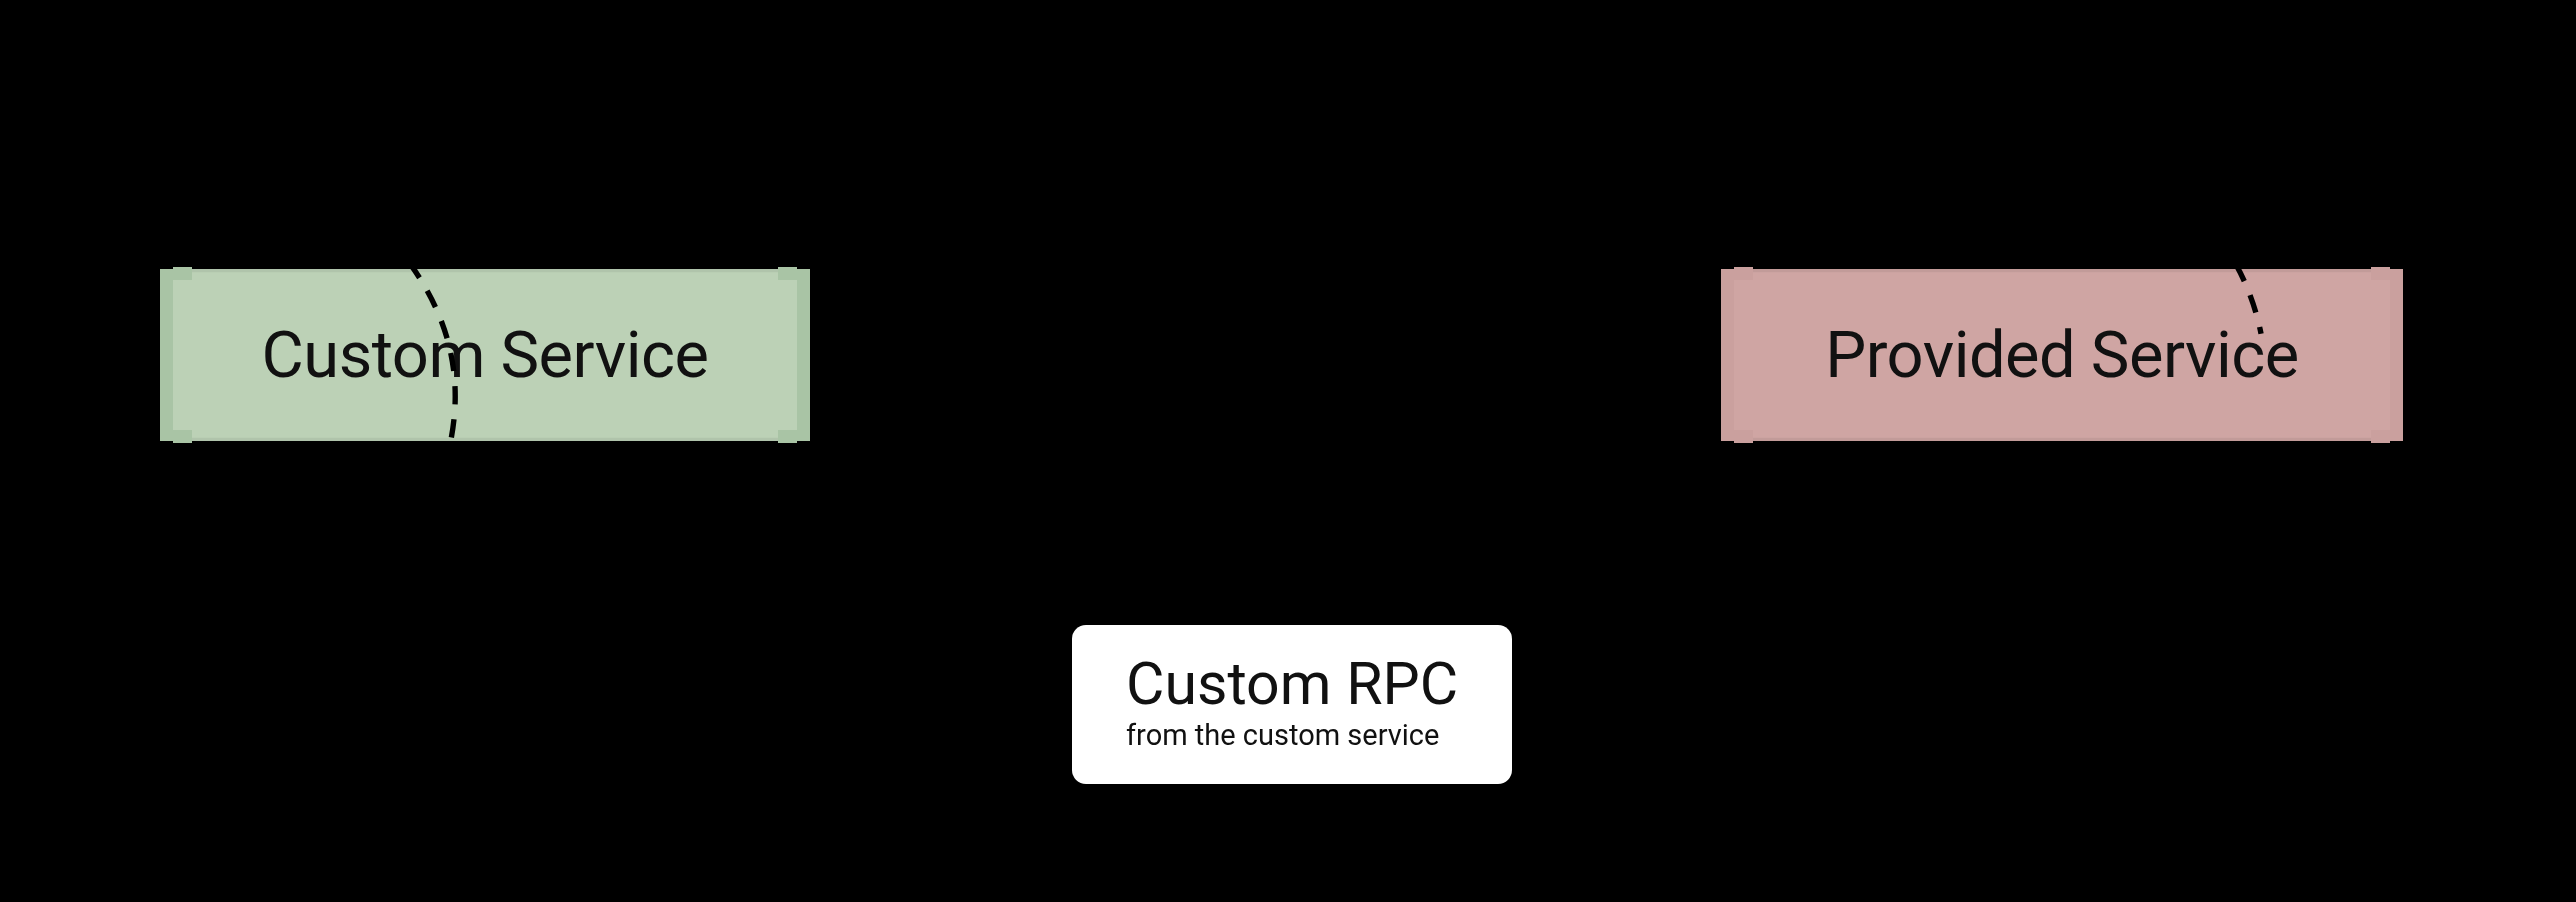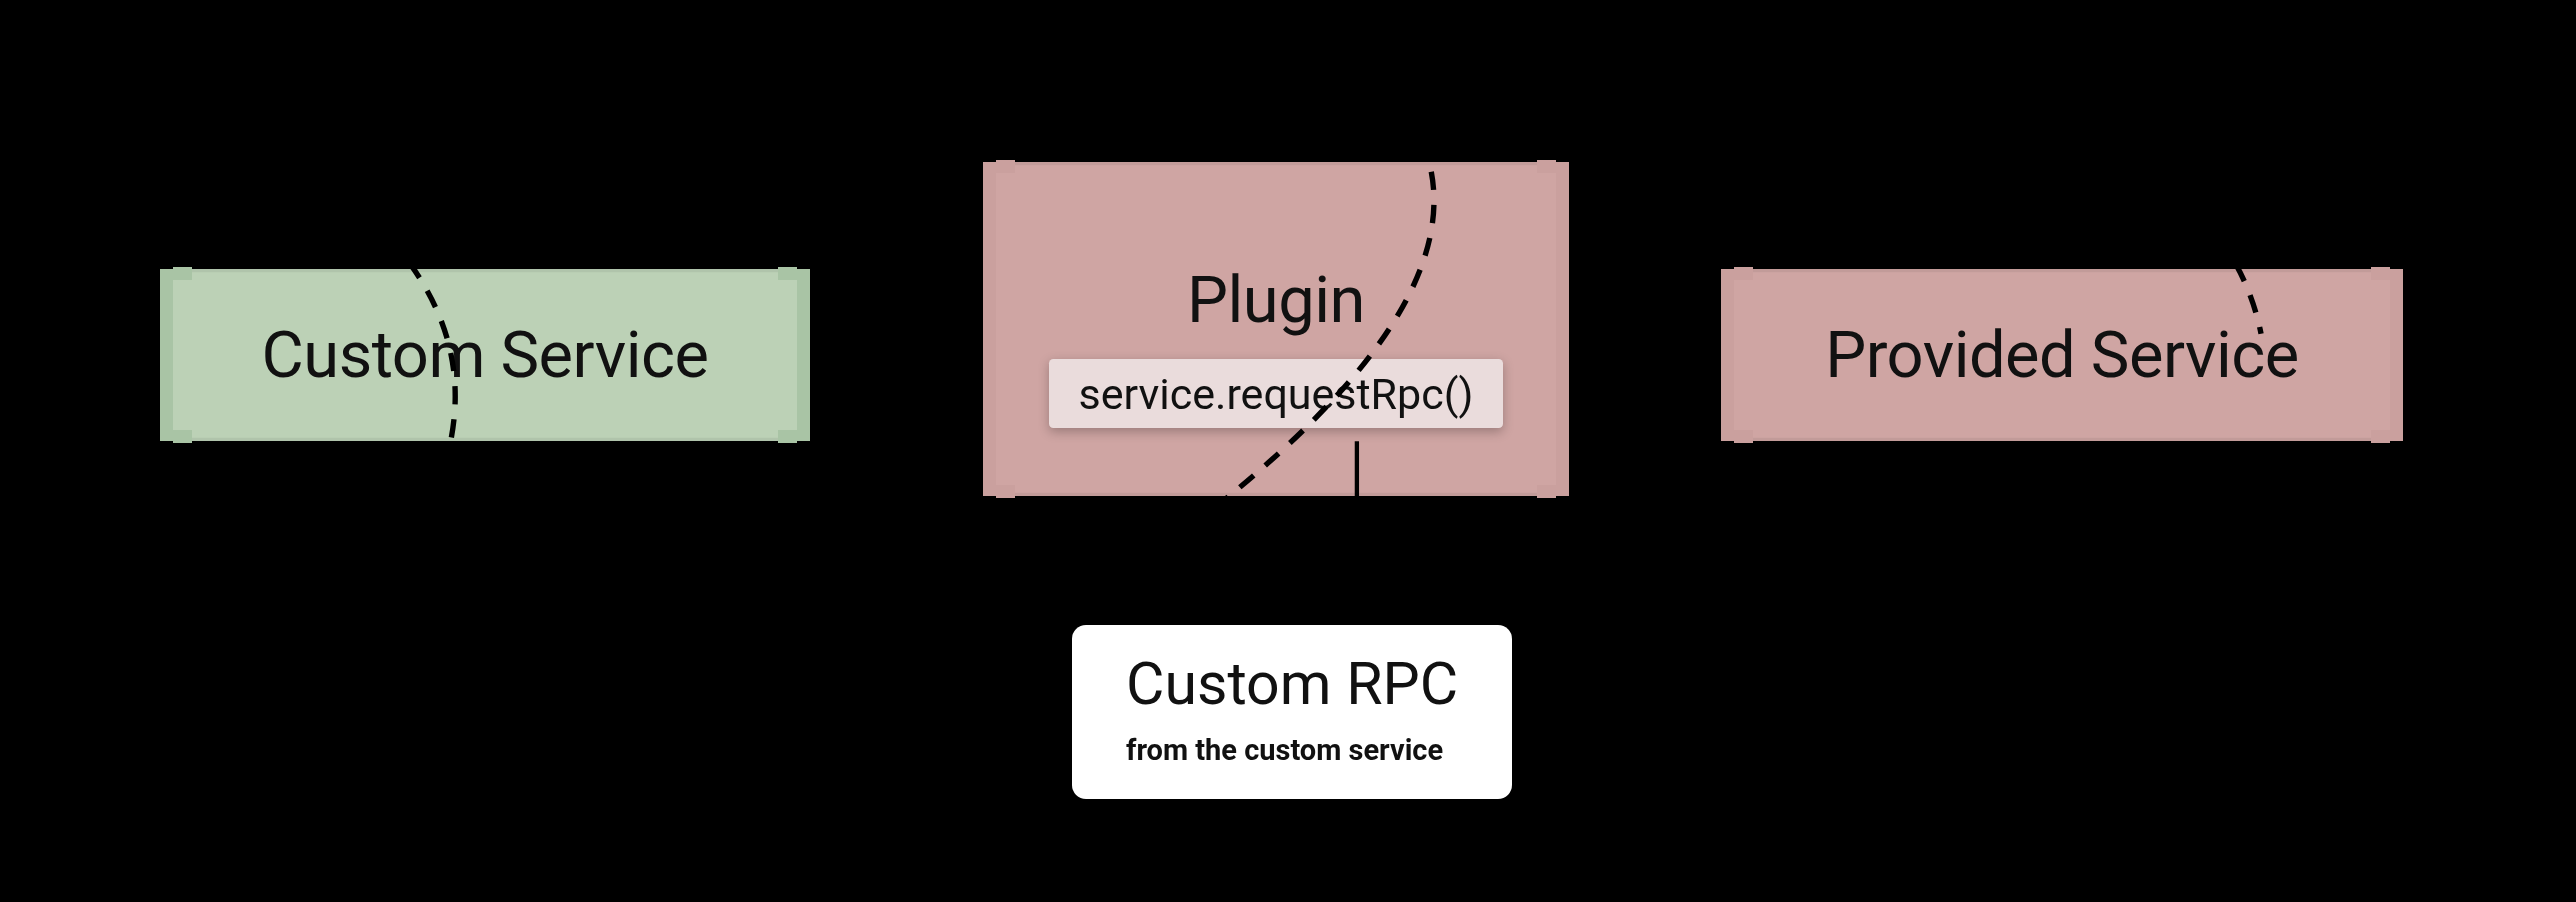--- a/index.html
+++ b/index.html
@@ -83,21 +83,21 @@
 
   
   .callout {
     position: absolute;
     background: #fff;
     border-radius: 14px;
     padding: 27px 54px 32px;
     box-shadow: 0 6.5px 21.5px rgba(0,0,0,0.35);
   }
   .callout-title { font-size: 59px; font-weight: 400; line-height: 1.1; }
-  .callout-sub   { font-size: 29px;  font-weight: 700; margin-top: 16px; }
+  .callout-sub   { font-size: 29px;  font-weight: 400; margin-top: 1px; }
 
   
   .wires {
     position: absolute;
     inset: 0;
     width: 100%;
     height: 100%;
     pointer-events: none;
   }
 </style>
@@ -107,28 +107,20 @@
 <div class="canvas">
 
   <div class="node green" style="left:162px; top:269px; width:646px; height:172px;">
     <div class="bracket bracket-left"></div>
     <div class="bracket bracket-right"></div>
     <div class="node-body">
       <div class="node-title">Custom Service</div>
     </div>
   </div>
 
-  <div class="node rose" style="left:985px; top:162px; width:582px; height:334px;">
-    <div class="bracket bracket-left"></div>
-    <div class="bracket bracket-right"></div>
-    <div class="node-body" style="padding-top:32px;">
-      <div class="node-title">Plugin</div>
-      <div class="inner-pill">service.requestRpc()</div>
-    </div>
-  </div>
 
   <div class="node rose" style="left:1723px; top:269px; width:678px; height:172px;">
     <div class="bracket bracket-left"></div>
     <div class="bracket bracket-right"></div>
     <div class="node-body">
       <div class="node-title">Provided Service</div>
     </div>
   </div>
 
   <div class="callout" style="left:1072px; top:625px;">

